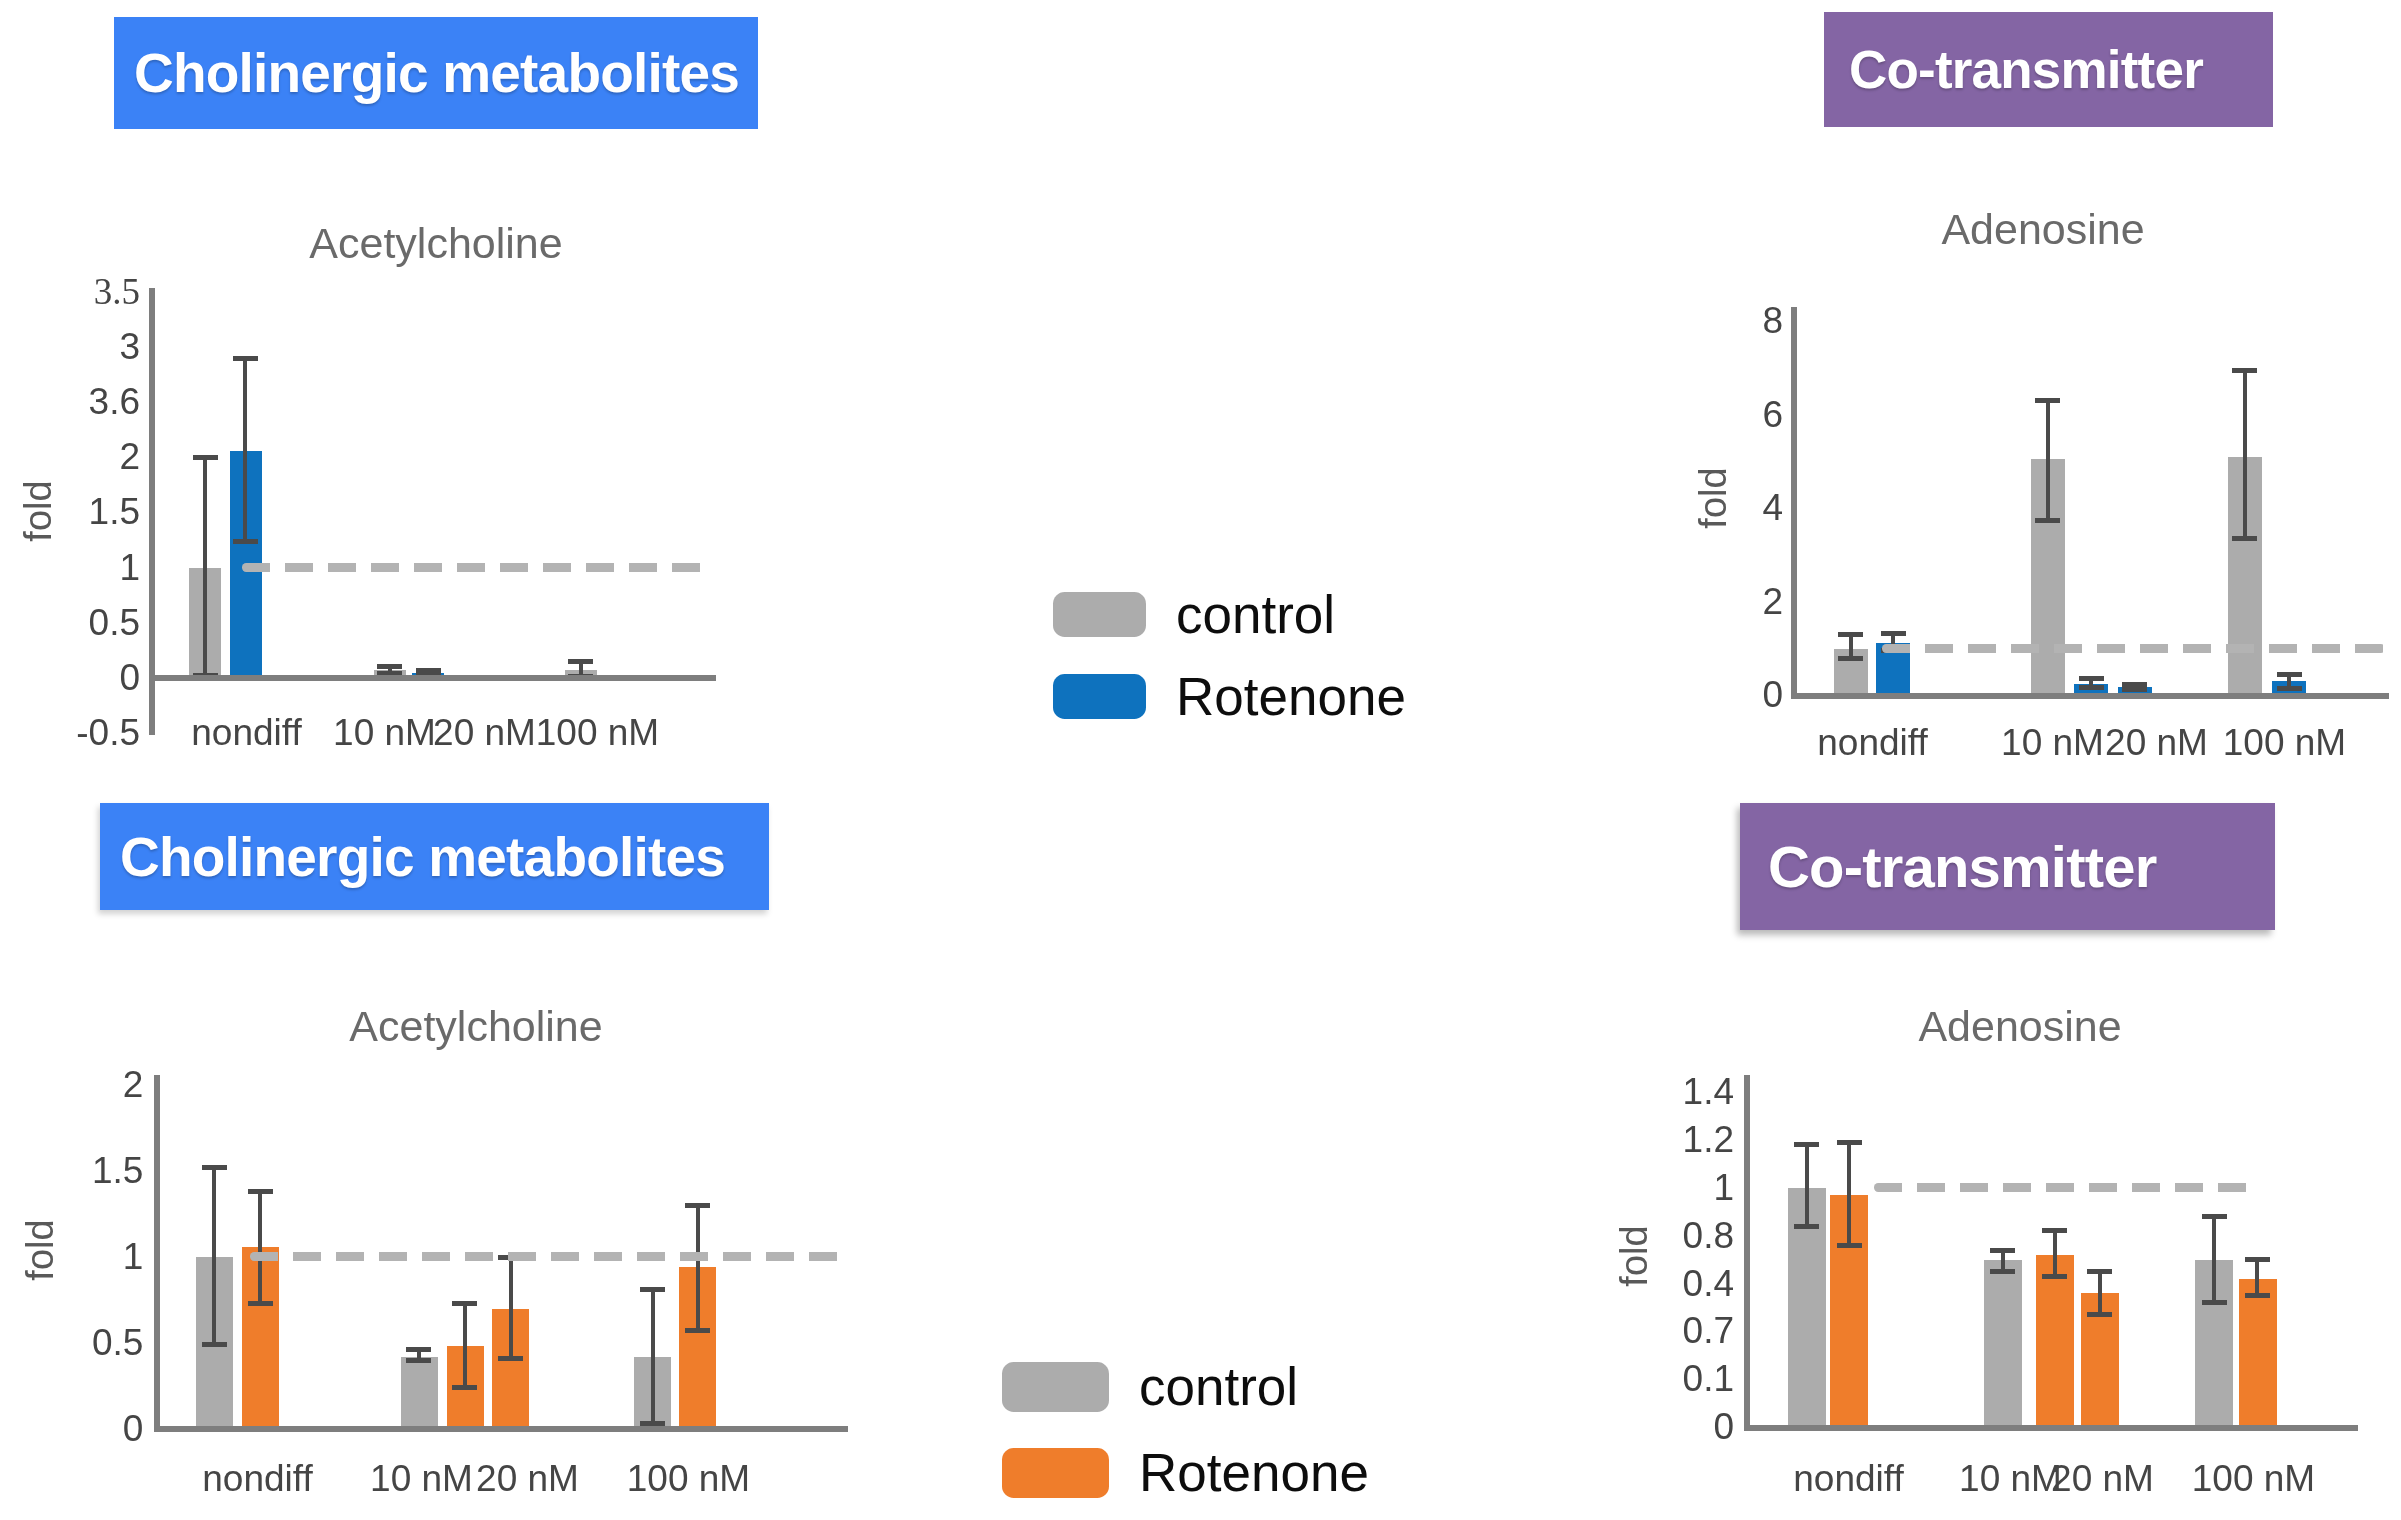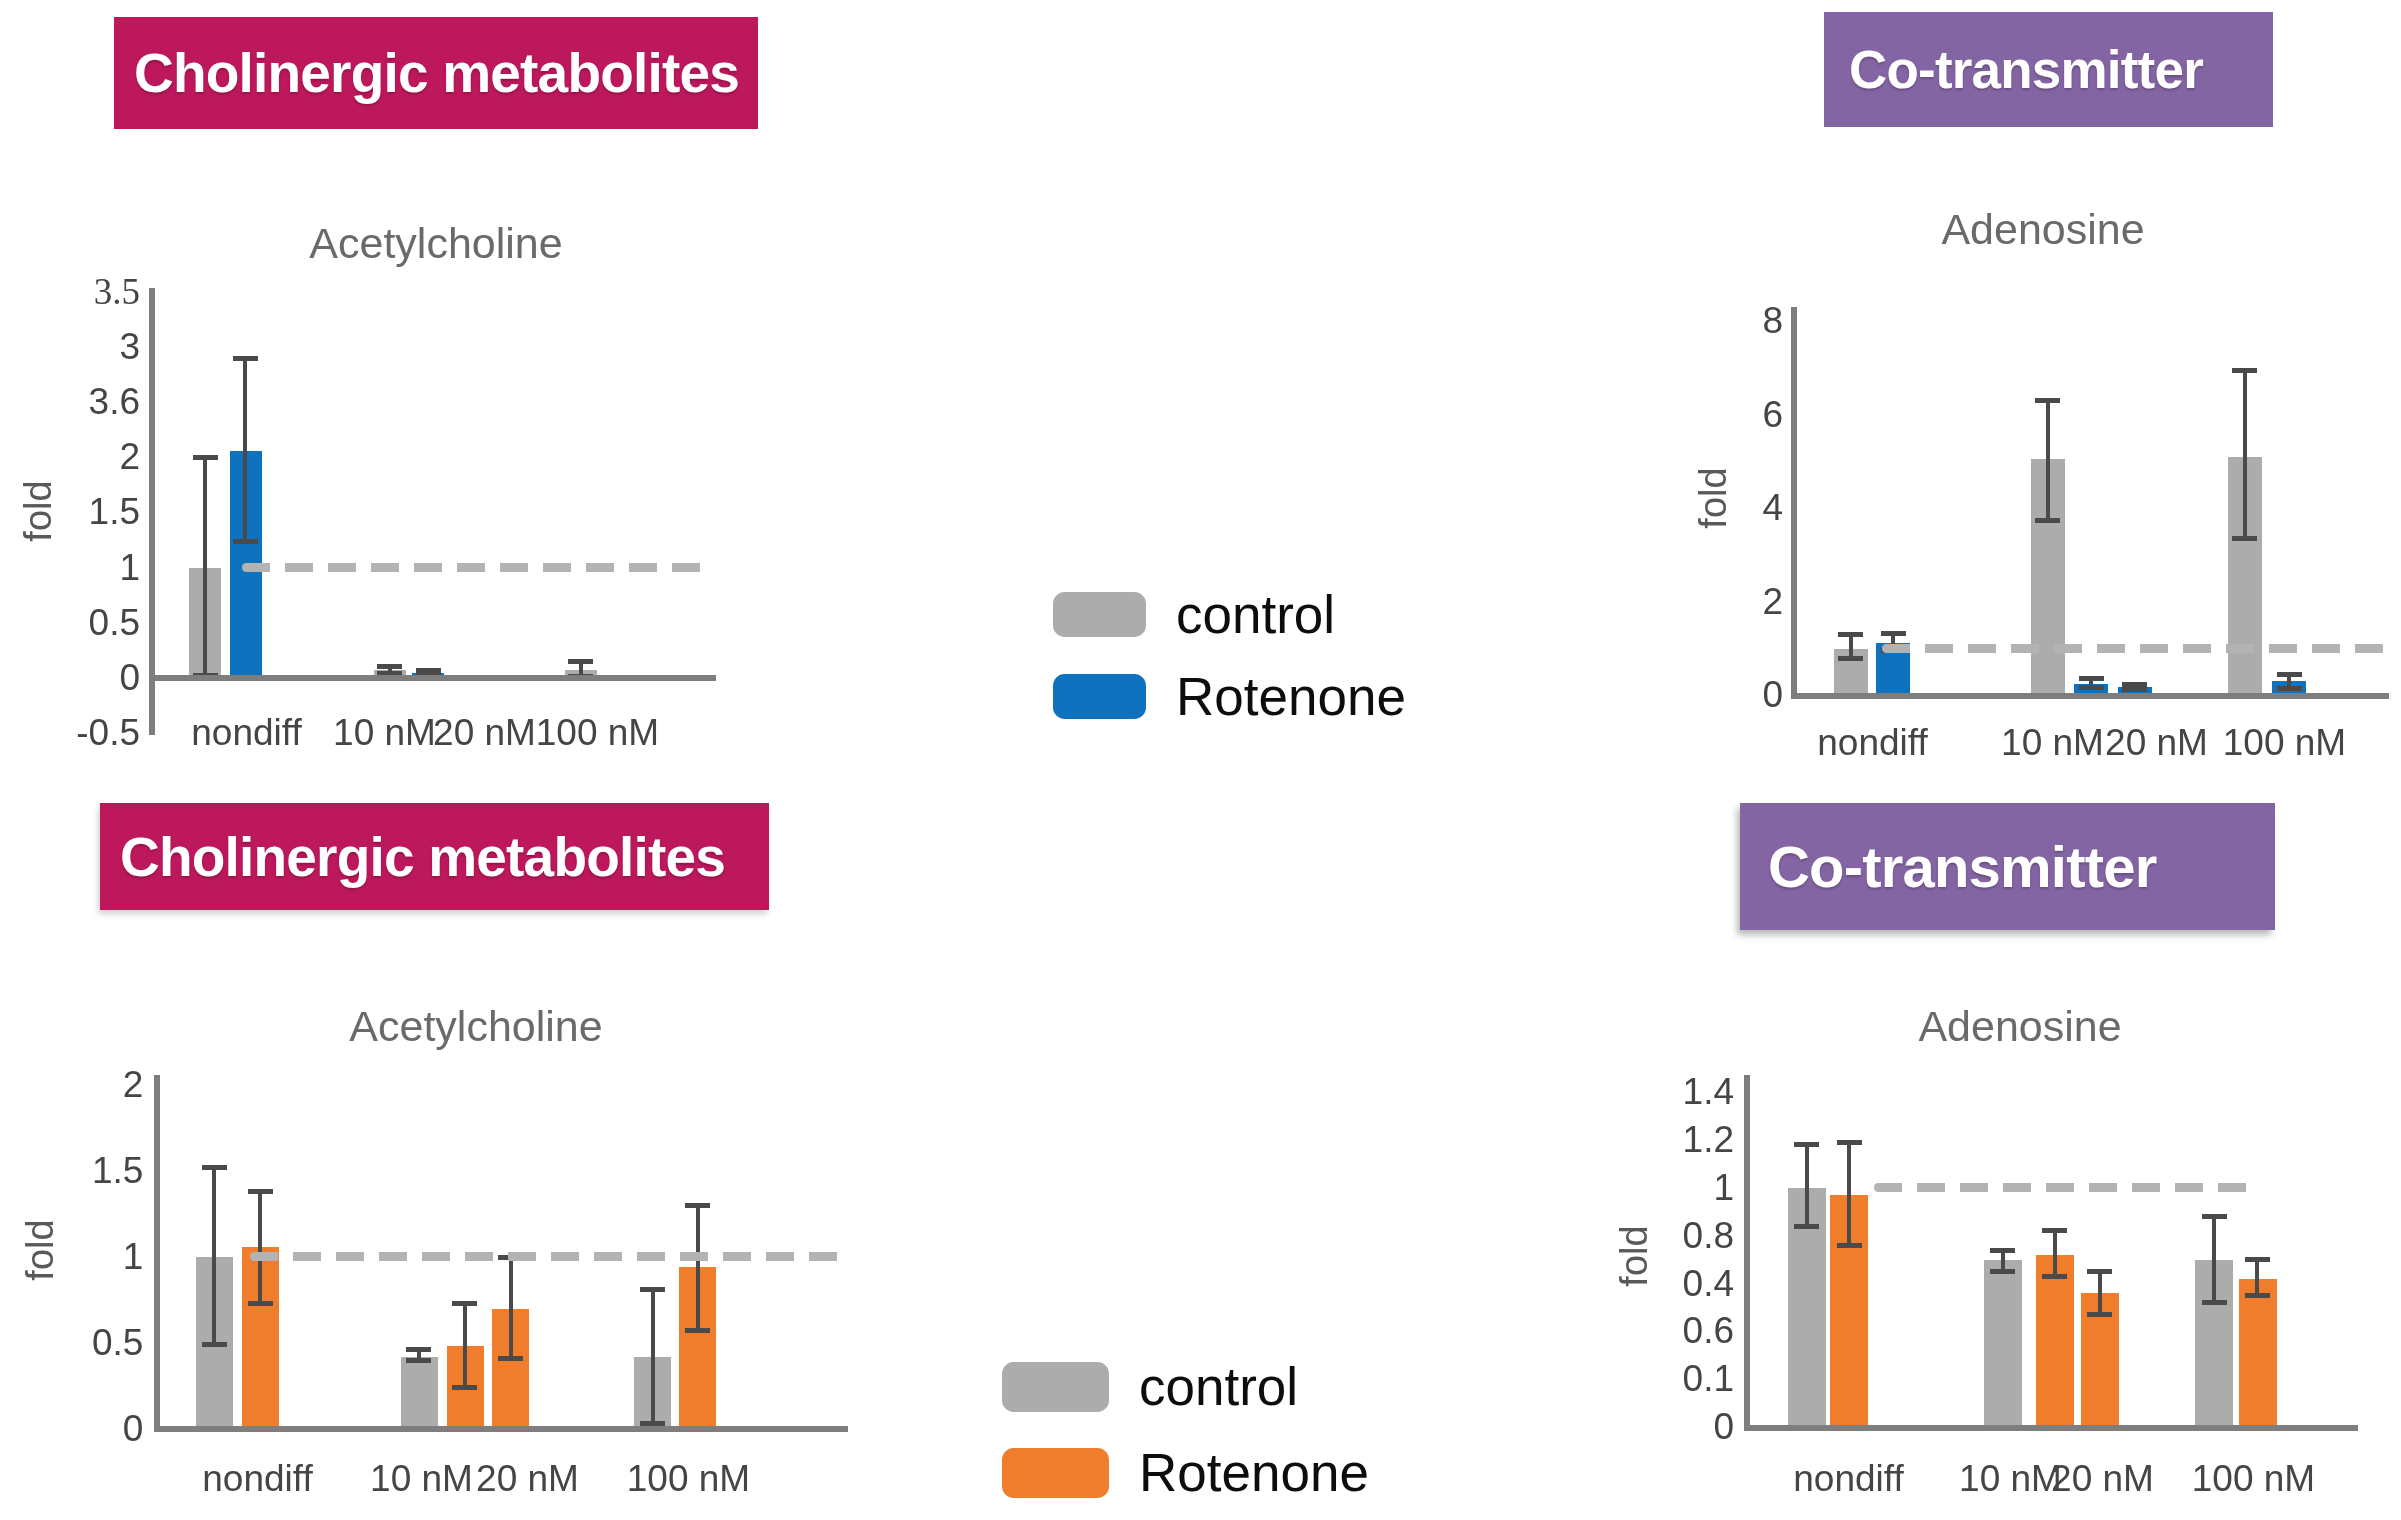--- a/index.html
+++ b/index.html
@@ -1,21 +1,21 @@
 <!DOCTYPE html>
 <html style="font-size:13.4px"><head>
 <meta charset="utf-8">
 <style>
   html,body{margin:0;padding:0;background:#ffffff;}
   #canvas{position:relative;width:2401px;height:1521px;background:#ffffff;overflow:hidden;
           font-family:"Liberation Sans", sans-serif;}
   
   .hdr{position:absolute;display:flex;align-items:center;color:#ffffff;font-weight:700;
        letter-spacing:-0.8px;text-shadow:0 1.7px 2.5px rgba(0,0,0,0.22);}
-  .hdr.yellow{background:#be185d;}
+  .hdr.yellow{background:#3b82f6;}
   .hdr.purple{background:#8465A4;}
   .hdr-tl{left:114px;top:16.7px;width:624px;height:112px;font-size:55px;padding-left:20px;}
   .hdr-tr{left:1824px;top:11.7px;width:424px;height:115px;font-size:53px;padding-left:25px;}
   .hdr-bl{left:100px;top:803px;width:649px;height:107px;font-size:55px;padding-left:20px;
           box-shadow:-2.5px 4.2px 5.8px rgba(0,0,0,0.18);}
   .hdr-br{left:1740px;top:803px;width:507px;height:127px;font-size:58px;padding-left:28px;
           box-shadow:-3.3px 5px 6.7px rgba(0,0,0,0.28);}
   
   .chart-title{position:absolute;color:#6A6A6A;font-size:43px;white-space:nowrap;
                transform:translateX(-50%);}
@@ -242,21 +242,21 @@
       <div class="errcap" style="left: 2245px; top: 1257px; width: 25px; height: 5px; background: rgb(74, 74, 74);"></div>
       <div class="errcap" style="left: 2245px; top: 1293px; width: 25px; height: 5px; background: rgb(74, 74, 74);"></div>
       <div class="dashline" style="left: 1874px; top: 1183px; width: 381px; height: 9.2px; border-radius: 4.2px; background-image: repeating-linear-gradient(to right, rgb(179, 179, 179) 0px, rgb(179, 179, 179) 28px, transparent 28px, transparent 43px);"></div>
       <div class="axis" style="left: 1744px; top: 1075px; width: 5.8px; height: 356px; background: rgb(126, 126, 126);"></div>
       <div class="axis" style="left: 1744px; top: 1425px; width: 614px; height: 5.8px; background: rgb(126, 126, 126);"></div>
       <div class="ticklab" style="left: 1609px; top: 1072px;">1.4</div>
       <div class="ticklab" style="left: 1609px; top: 1120px;">1.2</div>
       <div class="ticklab" style="left: 1609px; top: 1168px;">1</div>
       <div class="ticklab" style="left: 1609px; top: 1216px;">0.8</div>
       <div class="ticklab" style="left: 1609px; top: 1264px;">0.4</div>
-      <div class="ticklab" style="left: 1609px; top: 1311px;">0.6</div>
+      <div class="ticklab" style="left: 1609px; top: 1311px;">0.7</div>
       <div class="ticklab" style="left: 1609px; top: 1359px;">0.1</div>
       <div class="ticklab" style="left: 1609px; top: 1407px;">0</div>
       <div class="catlab" style="left: 1740px; top: 1459px;">nondiff</div>
       <div class="catlab" style="left: 1902px; top: 1459px;">10 nM</div>
       <div class="catlab" style="left: 1994px; top: 1459px;">20 nM</div>
       <div class="catlab" style="left: 2145px; top: 1459px;">100 nM</div>
     </div>
 
 </div>
 

